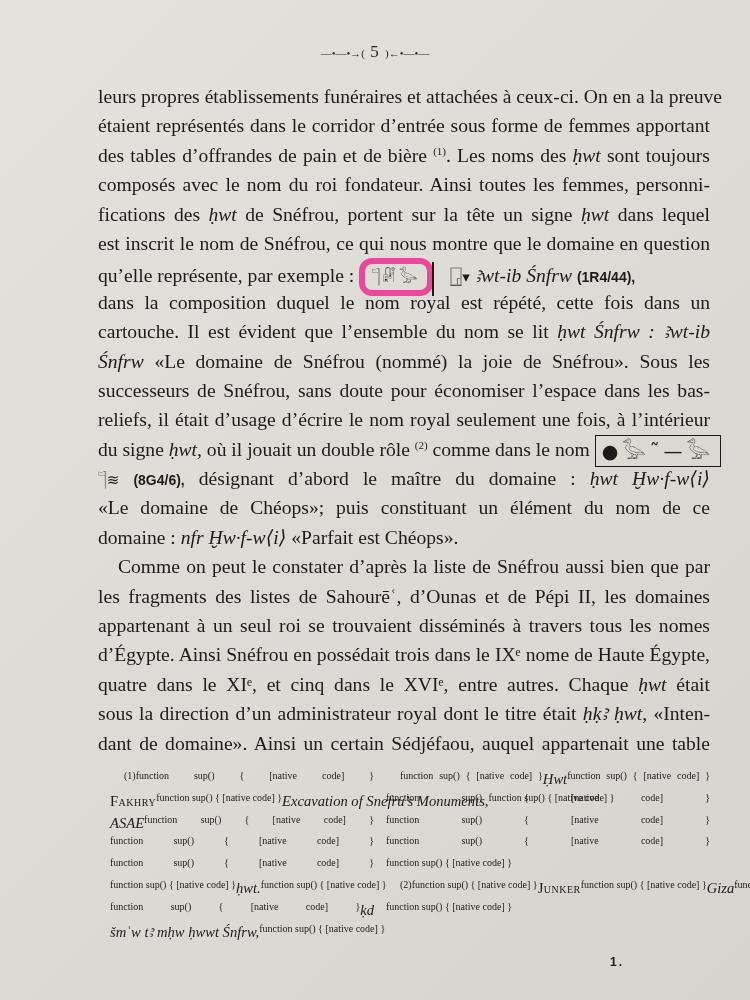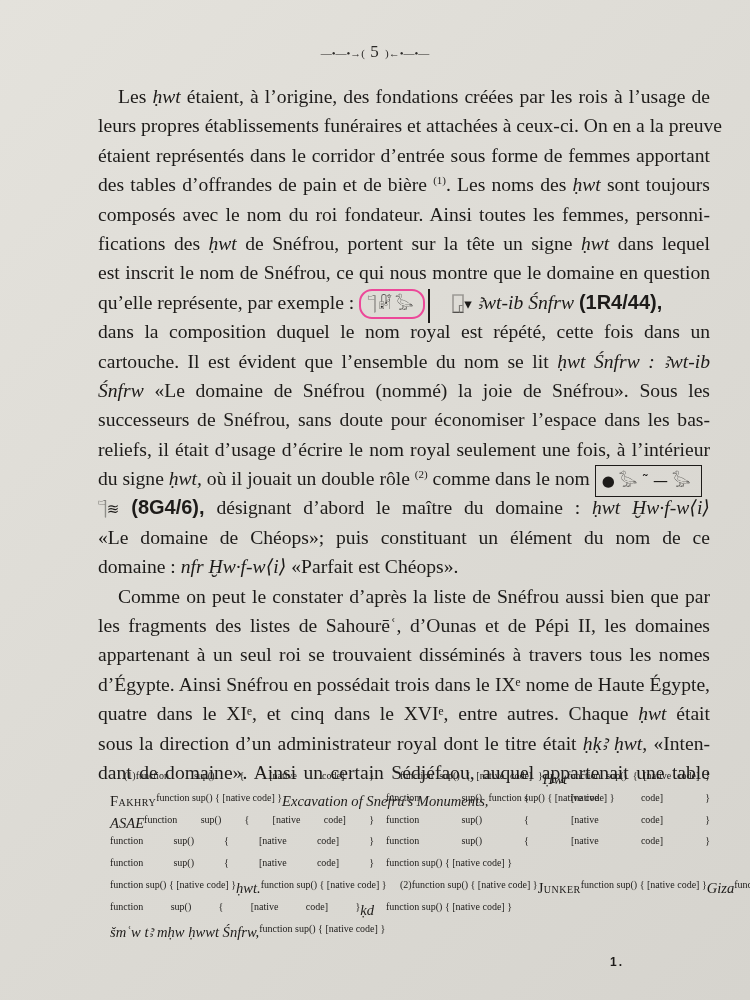--- a/index.html
+++ b/index.html
@@ -20,35 +20,35 @@
     font-size: 19.6px; line-height: 29.4px; text-align: justify;
   }
   .line {
     display: block; white-space: nowrap; text-align: justify; text-align-last: justify;
     height: 29.4px;
   }
   .line.last { text-align-last: left; }
   .indent { padding-left: 20px; }
   i { font-style: italic; }
   sup { font-size: 11px; vertical-align: 7px; line-height: 0; }
-  .ref { font-family: "Liberation Sans", "DejaVu Sans", sans-serif; font-weight: bold; font-size: 20px; }
+  .ref { font-family: "Liberation Sans", "DejaVu Sans", sans-serif; font-weight: bold; font-size: 14px; }
   .cartouche {
-    display: inline-block; border: 2px solid #ec4899; border-radius: 13px;
+    display: inline-block; border: 6px solid #ec4899; border-radius: 13px;
     padding: 0 6px; height: 26px; line-height: 26px; vertical-align: middle;
     font-family: "DejaVu Sans", sans-serif; font-size: 15px; letter-spacing: 3px;
-    position: relative; margin-right: 22px;
+    position: relative; margin-right: 12px;
   }
   .cartouche::after {
     content: ""; position: absolute; right: -7px; top: -2px; height: 34px;
     border-right: 2px solid #1d1b19;
   }
   .hbox {
     display: inline-block; border: 1.5px solid #1d1b19; padding: 0 6px;
     height: 30px; line-height: 30px; vertical-align: middle;
-    font-family: "DejaVu Sans", sans-serif; font-size: 15px; letter-spacing: 4px;
+    font-family: "DejaVu Sans", sans-serif; font-size: 19px; letter-spacing: 4px;
   }
   .glyph { font-family: "DejaVu Sans", sans-serif; font-size: 15px; }
   .footnotes {
     position: absolute; top: 765px; left: 98px; width: 612px;
     font-size: 14.6px; line-height: 21.8px;
   }
   .fn-col { position: absolute; top: 0; text-align: justify; }
   .fn-col.left { left: 12px; width: 264px; }
   .fn-col.right { left: 288px; width: 324px; }
   .fn-line { display: block; white-space: nowrap; text-align: justify; text-align-last: justify; height: 21.8px; }
@@ -63,21 +63,20 @@
 </head>
 <body>
 
 <div class="page-header">
   <span class="orn">—•—•→(</span>
   <span>5</span>
   <span class="orn">)←•—•—</span>
 </div>
 
 <div class="main-text" id="main-text">
-    <div class="line indent">Les <i>ḥwt</i> étaient, à l’origine, des fondations créées par les rois à l’usage de</div>
     <div class="line">leurs propres établissements funéraires et attachées à ceux-ci. On en a la preuve</div>
     <div class="line">étaient représentés dans le corridor d’entrée sous forme de femmes apportant</div>
     <div class="line">des tables d’offrandes de pain et de bière <sup>(1)</sup>. Les noms des <i>ḥwt</i> sont toujours</div>
     <div class="line">composés avec le nom du roi fondateur. Ainsi toutes les femmes, personni-</div>
     <div class="line">fications des <i>ḥwt</i> de Snéfrou, portent sur la tête un signe <i>ḥwt</i> dans lequel</div>
     <div class="line">est inscrit le nom de Snéfrou, ce qui nous montre que le domaine en question</div>
     <div class="line" style="text-align-last: left;">qu’elle représente, par exemple : <span class="cartouche">𓊹𓏞𓅭</span> <span class="glyph">𓉗▾</span> <i>ꜣwt-ib Śnfrw</i> <span class="ref">(1R4/44),</span></div>
     <div class="line">dans la composition duquel le nom royal est répété, cette fois dans un</div>
     <div class="line">cartouche. Il est évident que l’ensemble du nom se lit <i>ḥwt Śnfrw : ꜣwt-ib</i></div>
     <div class="line"><i>Śnfrw</i> «Le domaine de Snéfrou (nommé) la joie de Snéfrou». Sous les</div>

